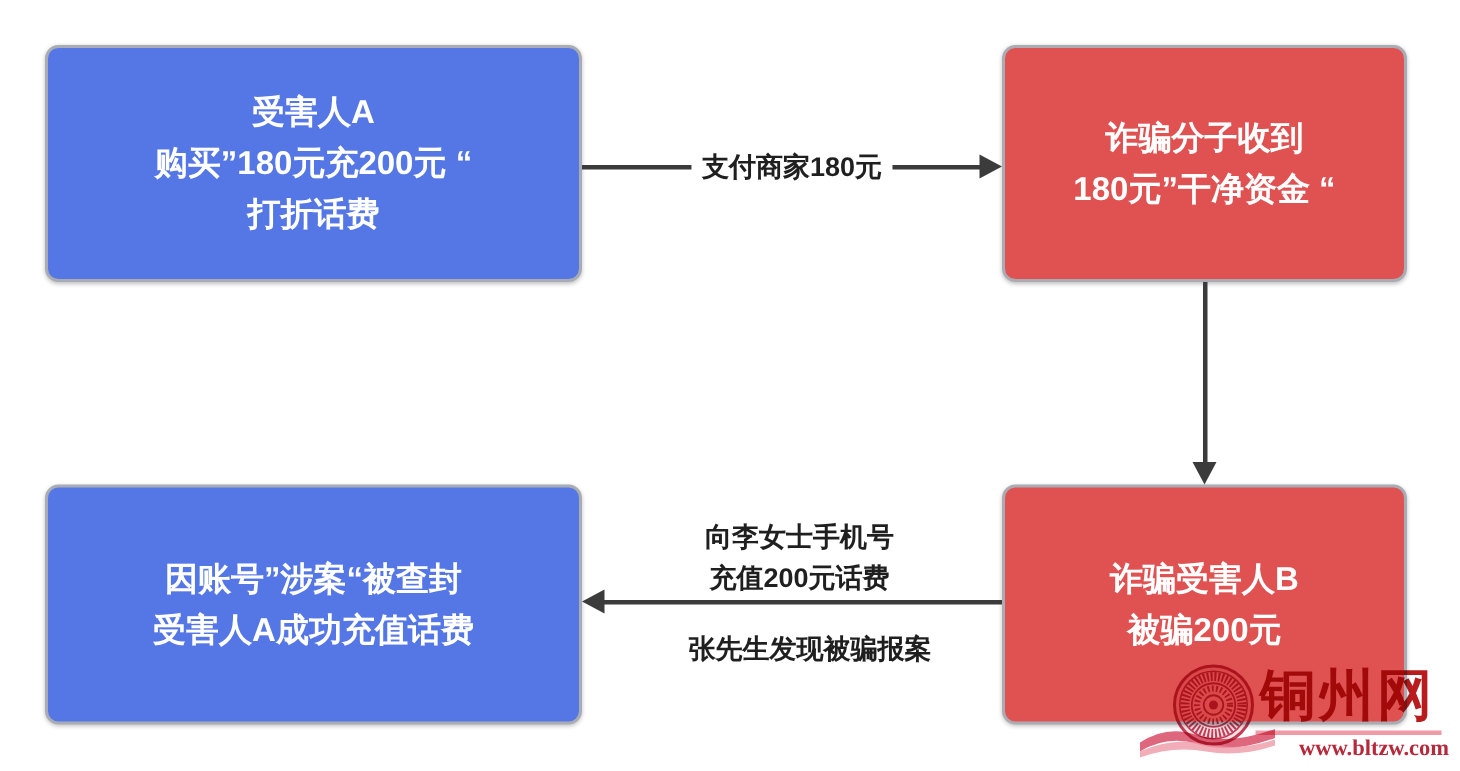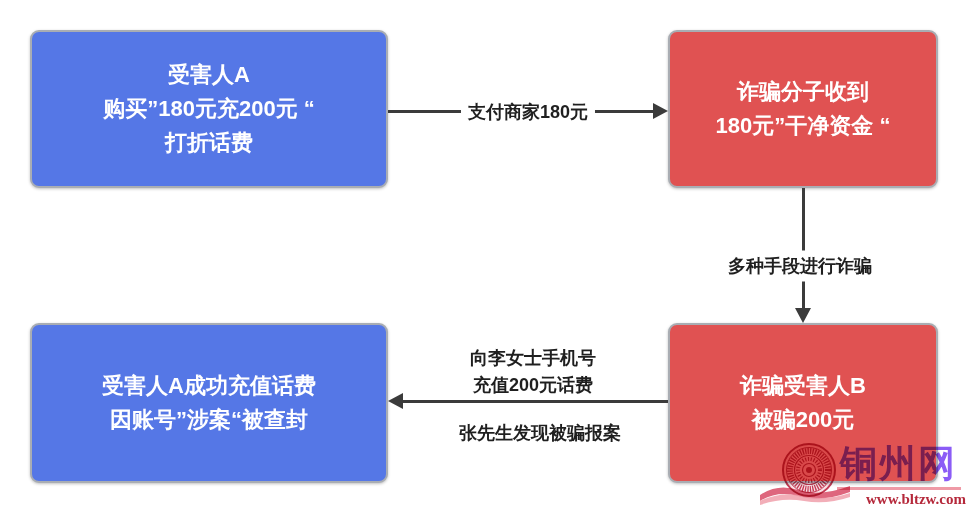--- a/index.html
+++ b/index.html
@@ -105,21 +105,21 @@
     top: 51px;
     mix-blend-mode: multiply;
   }
   .wm-name {
     position: absolute;
     left: 85px;
     top: 14px;
     font-size: 37px;
     font-weight: bold;
     letter-spacing: 2px;
-    color: #8b5cf6;
+    color: #b91c1c;
     mix-blend-mode: multiply;
     white-space: nowrap;
     line-height: 40px;
   }
   .wm-underline {
     position: absolute;
     left: 82px;
     top: 57px;
     width: 124px;
     height: 3px;
@@ -154,31 +154,30 @@
     <span>诈骗分子收到</span>
     <span>180元”干净资金 “</span>
   </div>
 
   <div class="node red node-br">
     <span>诈骗受害人B</span>
     <span>被骗200元</span>
   </div>
 
   <div class="node blue node-bl">
+    <span>因账号”涉案“被查封</span>
     <span>受害人A成功充值话费</span>
-    <span>因账号”涉案“被查封</span>
   </div>
 
   <div class="edge-line h" style="left:388px; top:110px; width:266px;"></div>
   <div class="arrowhead right" style="left:653px; top:103px;"></div>
   <div class="edge-label onLine" style="left:528px; top:112px;">支付商家180元</div>
 
   <div class="edge-line v" style="left:802px; top:188px; height:122px;"></div>
   <div class="arrowhead down" style="left:795px; top:308px;"></div>
-  <div class="edge-label onLine" style="left:800px; top:266px;">多种手段进行诈骗</div>
 
   <div class="edge-line h" style="left:401px; top:400px; width:267px;"></div>
   <div class="arrowhead left" style="left:388px; top:393px;"></div>
   <div class="edge-label" style="left:533px; top:372px;">
     <div>向李女士手机号</div>
     <div>充值200元话费</div>
   </div>
   <div class="edge-label" style="left:540px; top:433px;">张先生发现被骗报案</div>
 
   <div class="watermark">

